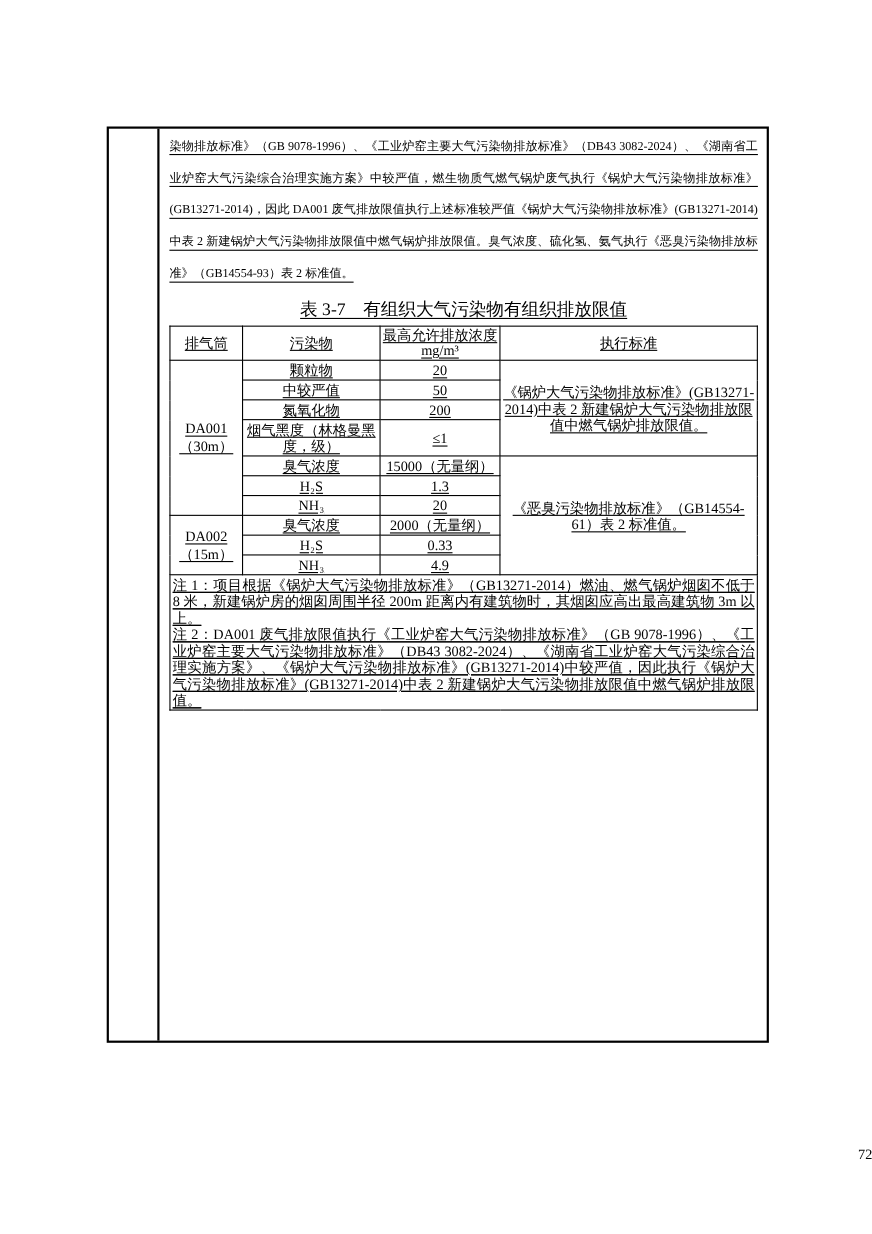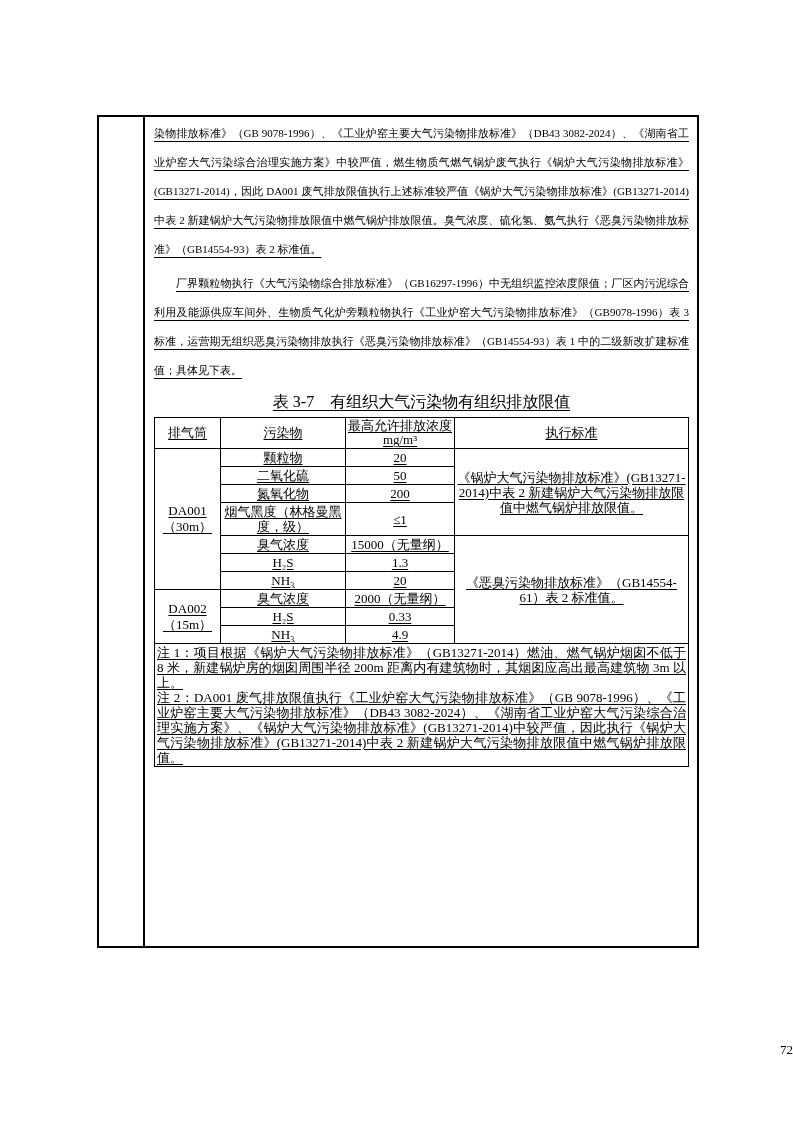--- a/index.html
+++ b/index.html
@@ -57,21 +57,20 @@
 </style>
 </head>
 <body>
 
 <div class="page">
   <div class="frame">
     <div class="frame-left"></div>
     <div class="frame-main">
 
       <p class="body">染物排放标准》（GB 9078-1996）、《工业炉窑主要大气污染物排放标准》（DB43 3082-2024）、《湖南省工业炉窑大气污染综合治理实施方案》中较严值，燃生物质气燃气锅炉废气执行《锅炉大气污染物排放标准》(GB13271-2014)，因此 DA001 废气排放限值执行上述标准较严值《锅炉大气污染物排放标准》(GB13271-2014)中表 2 新建锅炉大气污染物排放限值中燃气锅炉排放限值。臭气浓度、硫化氢、氨气执行《恶臭污染物排放标准》（GB14554-93）表 2 标准值。</p>
-      <p class="body indent">厂界颗粒物执行《大气污染物综合排放标准》（GB16297-1996）中无组织监控浓度限值；厂区内污泥综合利用及能源供应车间外、生物质气化炉旁颗粒物执行《工业炉窑大气污染物排放标准》（GB9078-1996）表 3 标准，运营期无组织恶臭污染物排放执行《恶臭污染物排放标准》（GB14554-93）表 1 中的二级新改扩建标准值；具体见下表。</p>
 
       <div class="tbl-title">表 3-7　有组织大气污染物有组织排放限值</div>
 
       <table class="tbl">
         <colgroup>
             <col class="c1">
             <col class="c2">
             <col class="c3">
             <col class="c4">
           </colgroup>
@@ -88,21 +87,21 @@
           <tr>
             <td rowspan="7" class="stack-cell">
               <div>DA001</div>
               <div>（30m）</div>
             </td>
             <td>颗粒物</td>
             <td>20</td>
             <td rowspan="4" class="std-cell">《锅炉大气污染物排放标准》(GB13271-2014)中表 2 新建锅炉大气污染物排放限值中燃气锅炉排放限值。</td>
           </tr>
           <tr>
-            <td>二氧化硫</td>
+            <td>中较严值</td>
             <td>50</td>
           </tr>
           <tr>
             <td>氮氧化物</td>
             <td>200</td>
           </tr>
           <tr>
             <td>烟气黑度（林格曼黑度，级）</td>
             <td>≤1</td>
           </tr>

